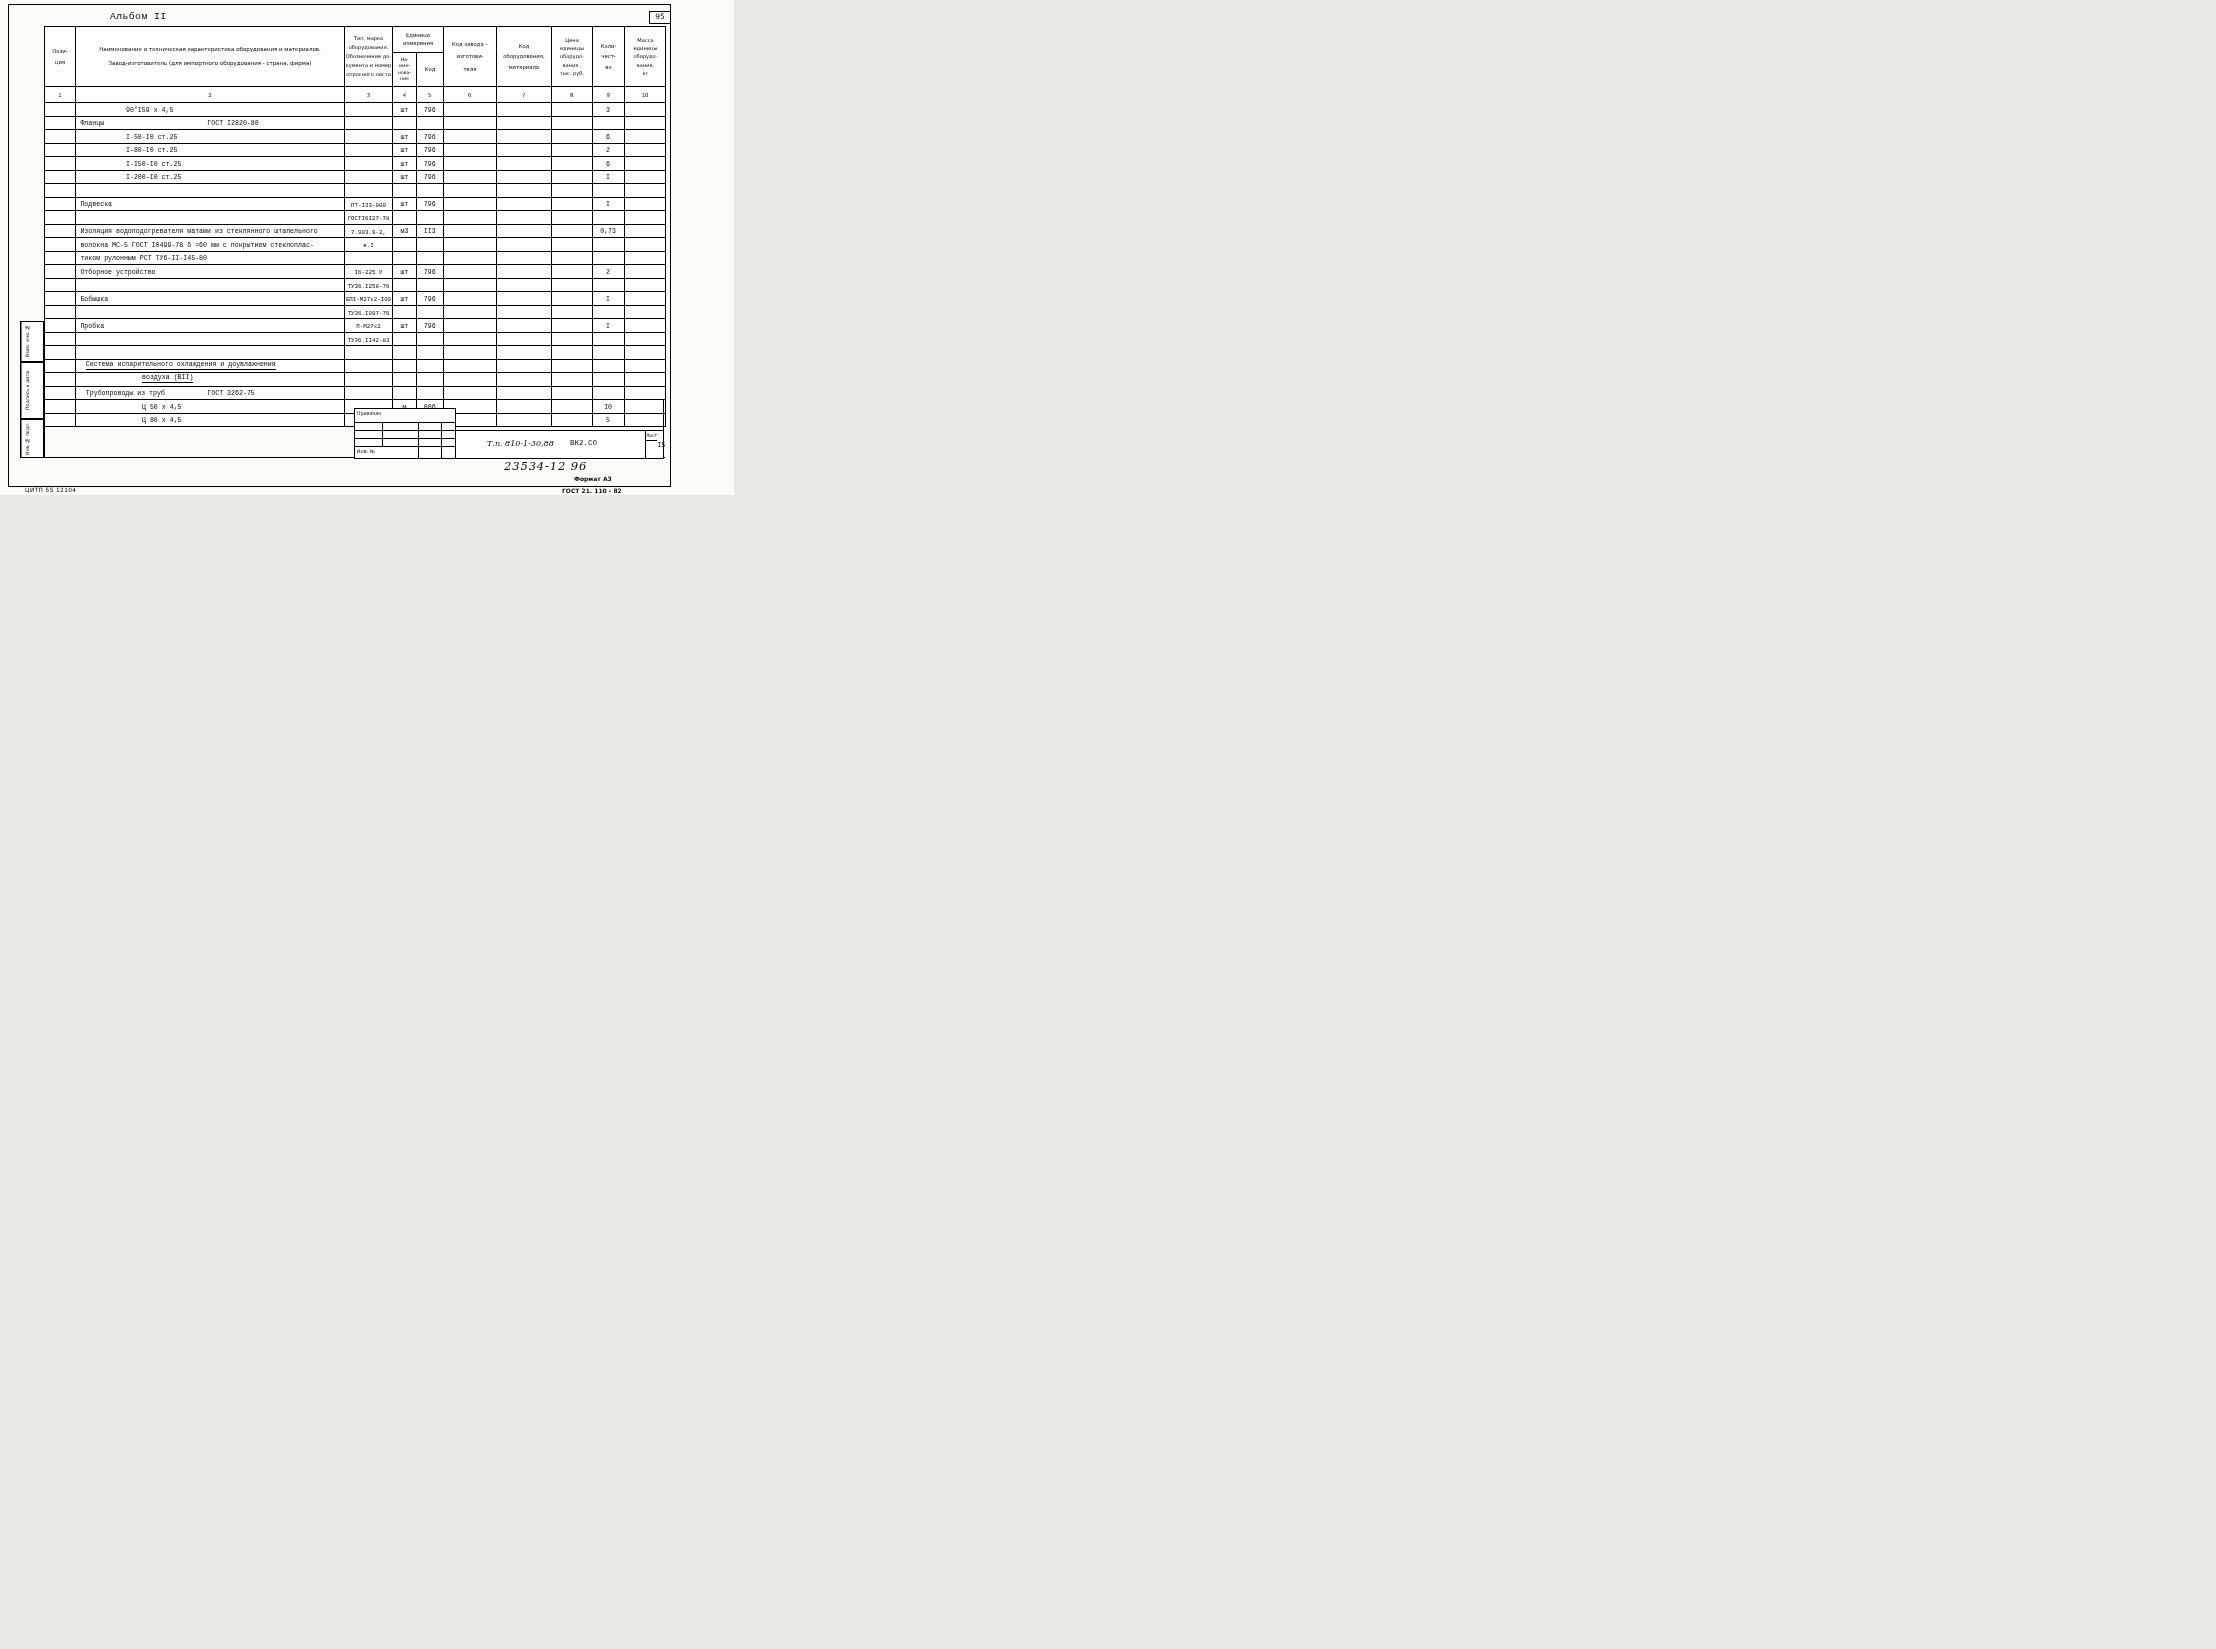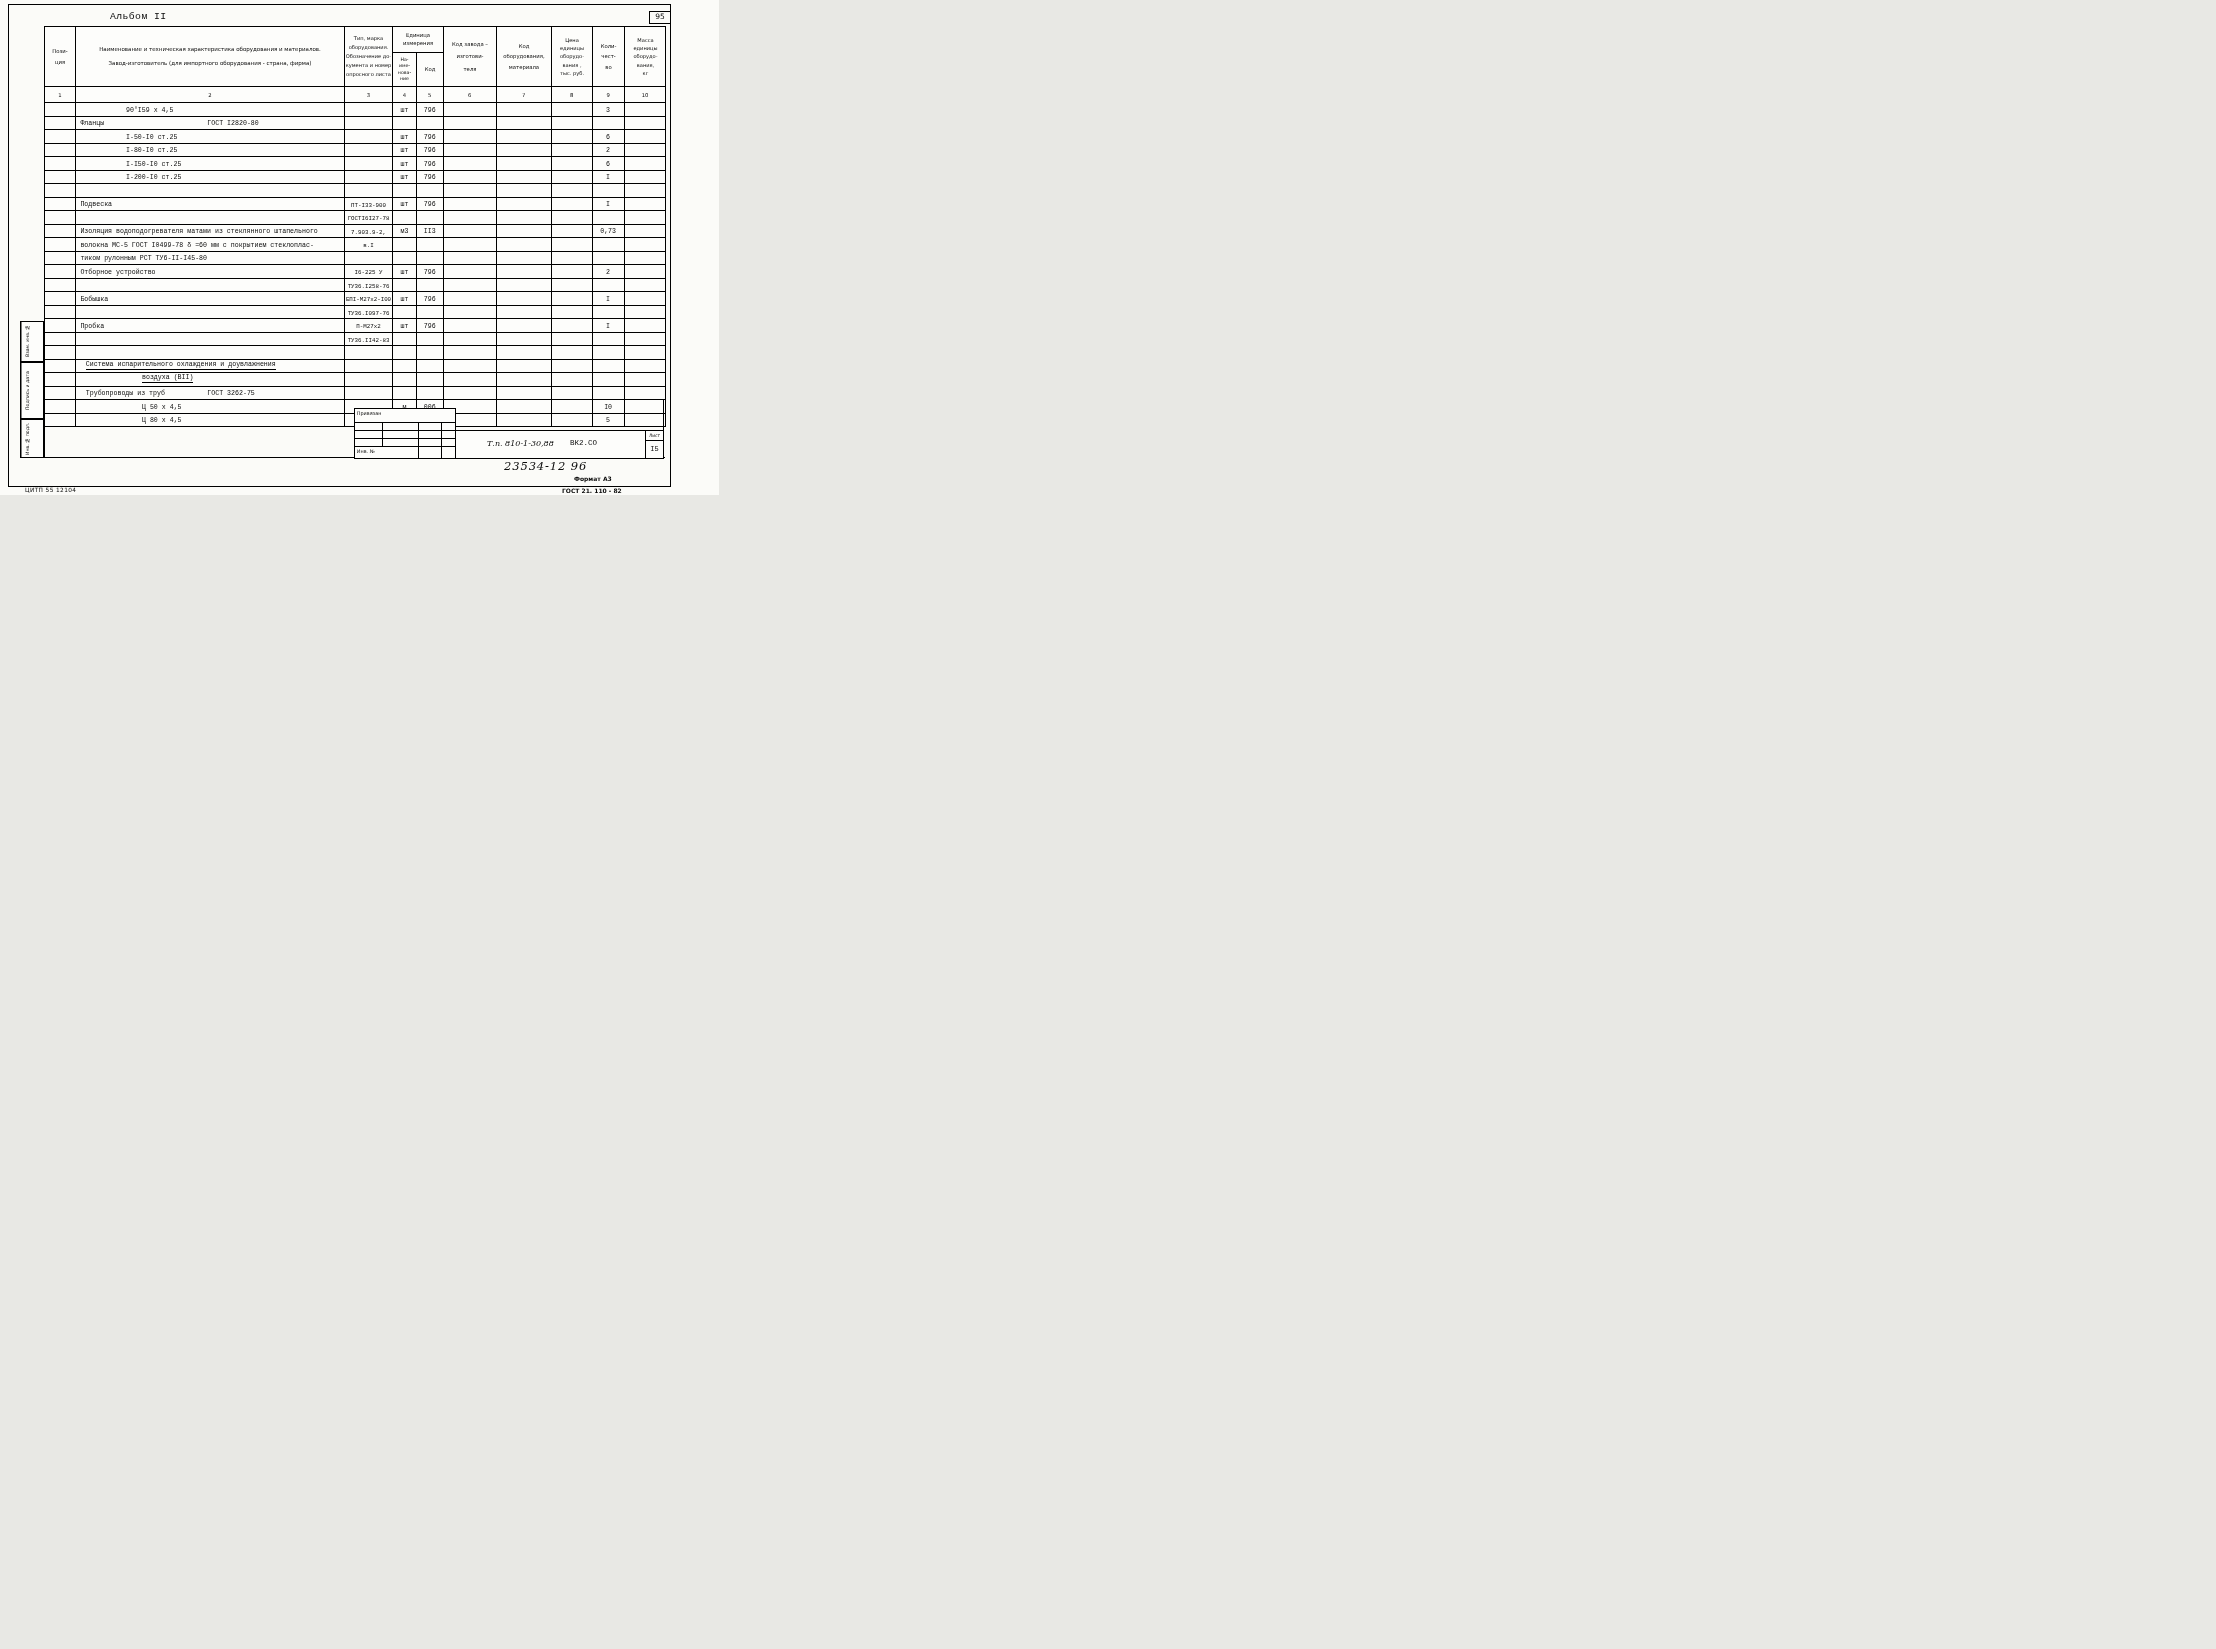--- a/index.html
+++ b/index.html
@@ -1,17 +1,17 @@
 <!DOCTYPE html>
 <html style="font-size:7px"><head>
 <meta charset="utf-8">
 <style>
   html,body{margin:0;padding:0;background:#e8e8e4;}
-  .page{position:relative;width:675px;height:495px;background:#fbfbf8;color:#0c0c0c;overflow:hidden;
-        font-family:"DejaVu Sans",sans-serif;padding-left:44px;}
+  .page{position:relative;width:734px;height:495px;background:#fbfbf8;color:#0c0c0c;overflow:hidden;
+        font-family:"DejaVu Sans",sans-serif;}
   .abs{position:absolute;}
   
   .frame{left:8px;top:4px;width:661px;height:481px;border:1.3px solid #000;}
   
   .album{left:110px;top:10.6px;font-family:"Liberation Mono","DejaVu Sans Mono",monospace;
          font-size:9.8px;letter-spacing:0.4px;white-space:nowrap;}
   .pnum{left:649px;top:10.6px;width:22px;height:13.7px;border:1.3px solid #000;box-sizing:border-box;
         display:flex;align-items:flex-start;justify-content:center;font-size:7.5px;}
   
   .spec{left:44px;top:26px;width:620px;border:1.3px solid #000;border-right-width:0.9px;box-sizing:content-box;background:#fdfdfb;}
@@ -68,21 +68,21 @@
   .pv-row>div:last-child{border-right:none;}
   .pva{width:28px;} .pvb{width:36px;} .pvc{width:22.6px;} .pvd{flex:1;}
   .pv-bot{display:flex;height:11px;}
   .pv-bot>div{border-right:0.9px solid #000;box-sizing:border-box;}
   .pv-bot>div:last-child{border-right:none;}
   .pv-inv{width:64px;font-size:4.9px;padding:1.8px 0 0 1.8px;}
   .tblock{left:456px;top:430px;width:207px;height:27px;border-top:1.3px solid #000;border-right:0.9px solid #000;
           border-bottom:1.3px solid #000;box-sizing:content-box;background:#fdfdfb;}
   .proj{position:absolute;left:31px;top:8px;font-family:"DejaVu Serif",serif;font-style:italic;font-size:8px;white-space:nowrap;}
   .dcode{position:absolute;left:114px;top:8px;font-family:"Liberation Mono","DejaVu Sans Mono",monospace;font-size:7.5px;}
-  .listbox{position:absolute;right:0;top:0;bottom:0;width:18px;border-left:0.9px solid #000;box-sizing:border-box;display:flex;flex-direction:column;}
+  .listbox{position:absolute;right:0;top:0;bottom:0;width:18px;border-left:0.9px solid #000;box-sizing:border-box;display:flex;flex-direction:row;}
   .list-h{height:9.8px;border-bottom:0.9px solid #000;display:flex;align-items:center;justify-content:center;font-size:4.4px;box-sizing:border-box;}
   .list-v{flex:1;display:flex;align-items:center;justify-content:center;
           font-family:"Liberation Mono","DejaVu Sans Mono",monospace;font-size:7px;}
   .stampno{left:504px;top:459px;font-family:"DejaVu Serif",serif;font-style:italic;font-size:11.5px;letter-spacing:0.9px;white-space:nowrap;}
   .fmt{left:574px;top:475px;font-size:6px;font-weight:bold;}
   .gost{left:562px;top:487px;font-size:6px;font-weight:bold;white-space:nowrap;}
   .org{left:25px;top:487px;font-size:5.8px;letter-spacing:0.4px;white-space:nowrap;}
 </style>
 </head>
 <body>

